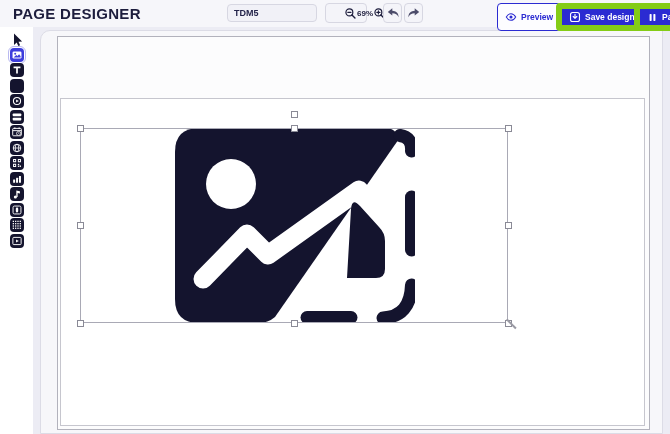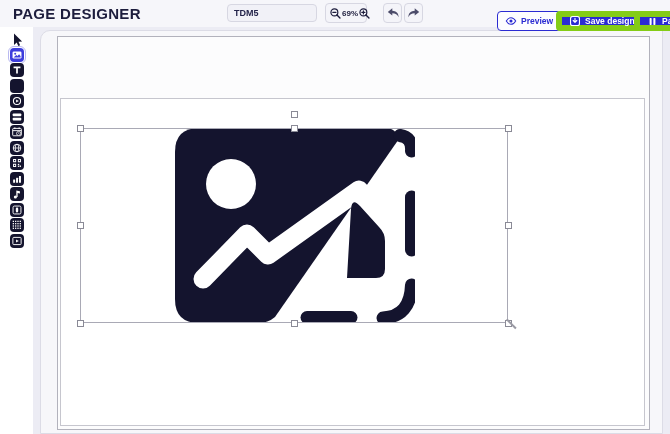--- a/index.html
+++ b/index.html
@@ -10,28 +10,28 @@
   .topbar { position:absolute; left:0; top:0; width:670px; height:27px;
             background:#f6f6fa; display:flex; align-items:center; z-index:10; }
   .app-title { font-size:15px; font-weight:bold; color:#1d1d3d; letter-spacing:.3px;
                margin-left:13px; }
   .design-name-input { position:absolute; left:227px; top:4px; width:90px; height:18px;
             background:#f1f1f7; border:1px solid #d7d7e2; border-radius:4px;
             font-size:9px; font-weight:bold; color:#24244a; padding:0 6px;
             font-family:"Liberation Sans", sans-serif; }
   .zoom-group { position:absolute; left:325px; top:3px; height:20px; width:42px;
             border:1px solid #d7d7e2; border-radius:4px; background:#f4f4f9;
-            display:flex; align-items:center; justify-content:space-between; padding:0 3px; }
+            display:flex; align-items:center; justify-content:space-between; padding:0 18px; }
   .zoom-pct { font-size:8px; font-weight:bold; color:#1d1d3d; }
   .icon-btn { width:18px; height:18px; display:flex; align-items:center; justify-content:center;
             background:transparent; border:none; cursor:pointer; }
   .small-sq-btn { position:absolute; top:3px; width:19px; height:20px;
             border:1px solid #d7d7e2; border-radius:4px; background:#f4f4f9;
             display:flex; align-items:center; justify-content:center; cursor:pointer; }
-  .btn { position:absolute; top:11px; height:20px; border-radius:4px; font-size:8.5px;
+  .btn { position:absolute; top:3px; height:28px; border-radius:4px; font-size:8.5px;
             font-weight:bold; display:flex; align-items:center; gap:4px; padding:0 7px;
             cursor:pointer; font-family:"Liberation Sans", sans-serif; }
   .btn-outline { background:#fdfdff; border:1px solid #2b2bd2; color:#2b2bd2; }
   .btn-solid { background:#2b2bd2; border:6px solid #84cc16; color:#fff; }
 
   
   .sidebar { position:absolute; left:0; top:27px; width:33px; height:407px; background:#ffffff;
              display:flex; flex-direction:column; align-items:center; padding-top:5px; z-index:5; }
   .tool { width:14px; height:14px; border-radius:4px; background:#14142e; margin-bottom:1.5px;
           display:flex; align-items:center; justify-content:center; cursor:pointer; }

